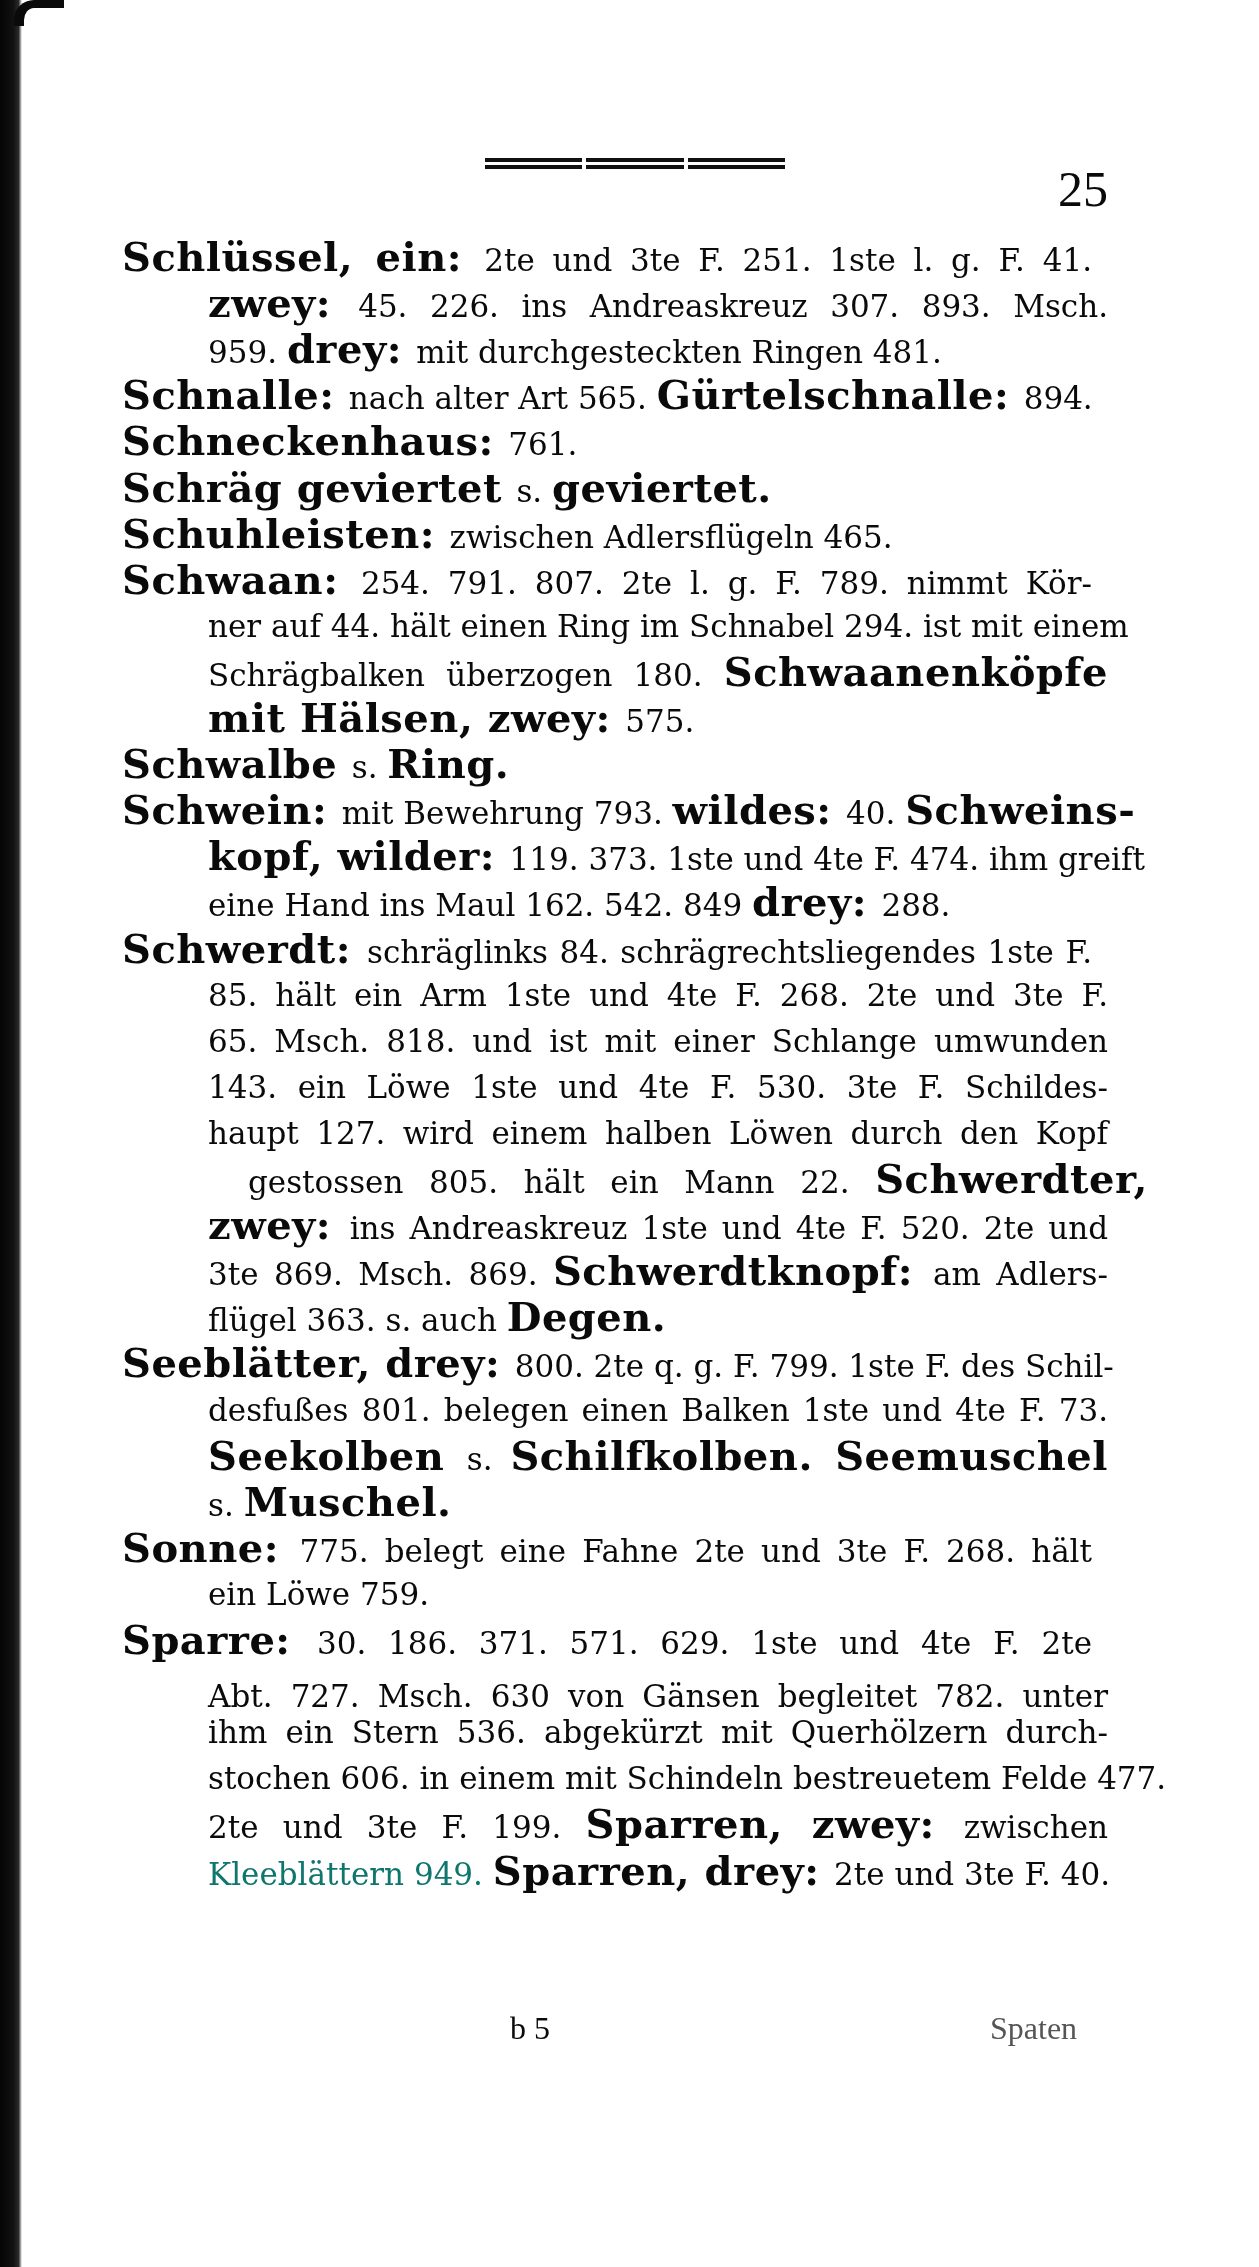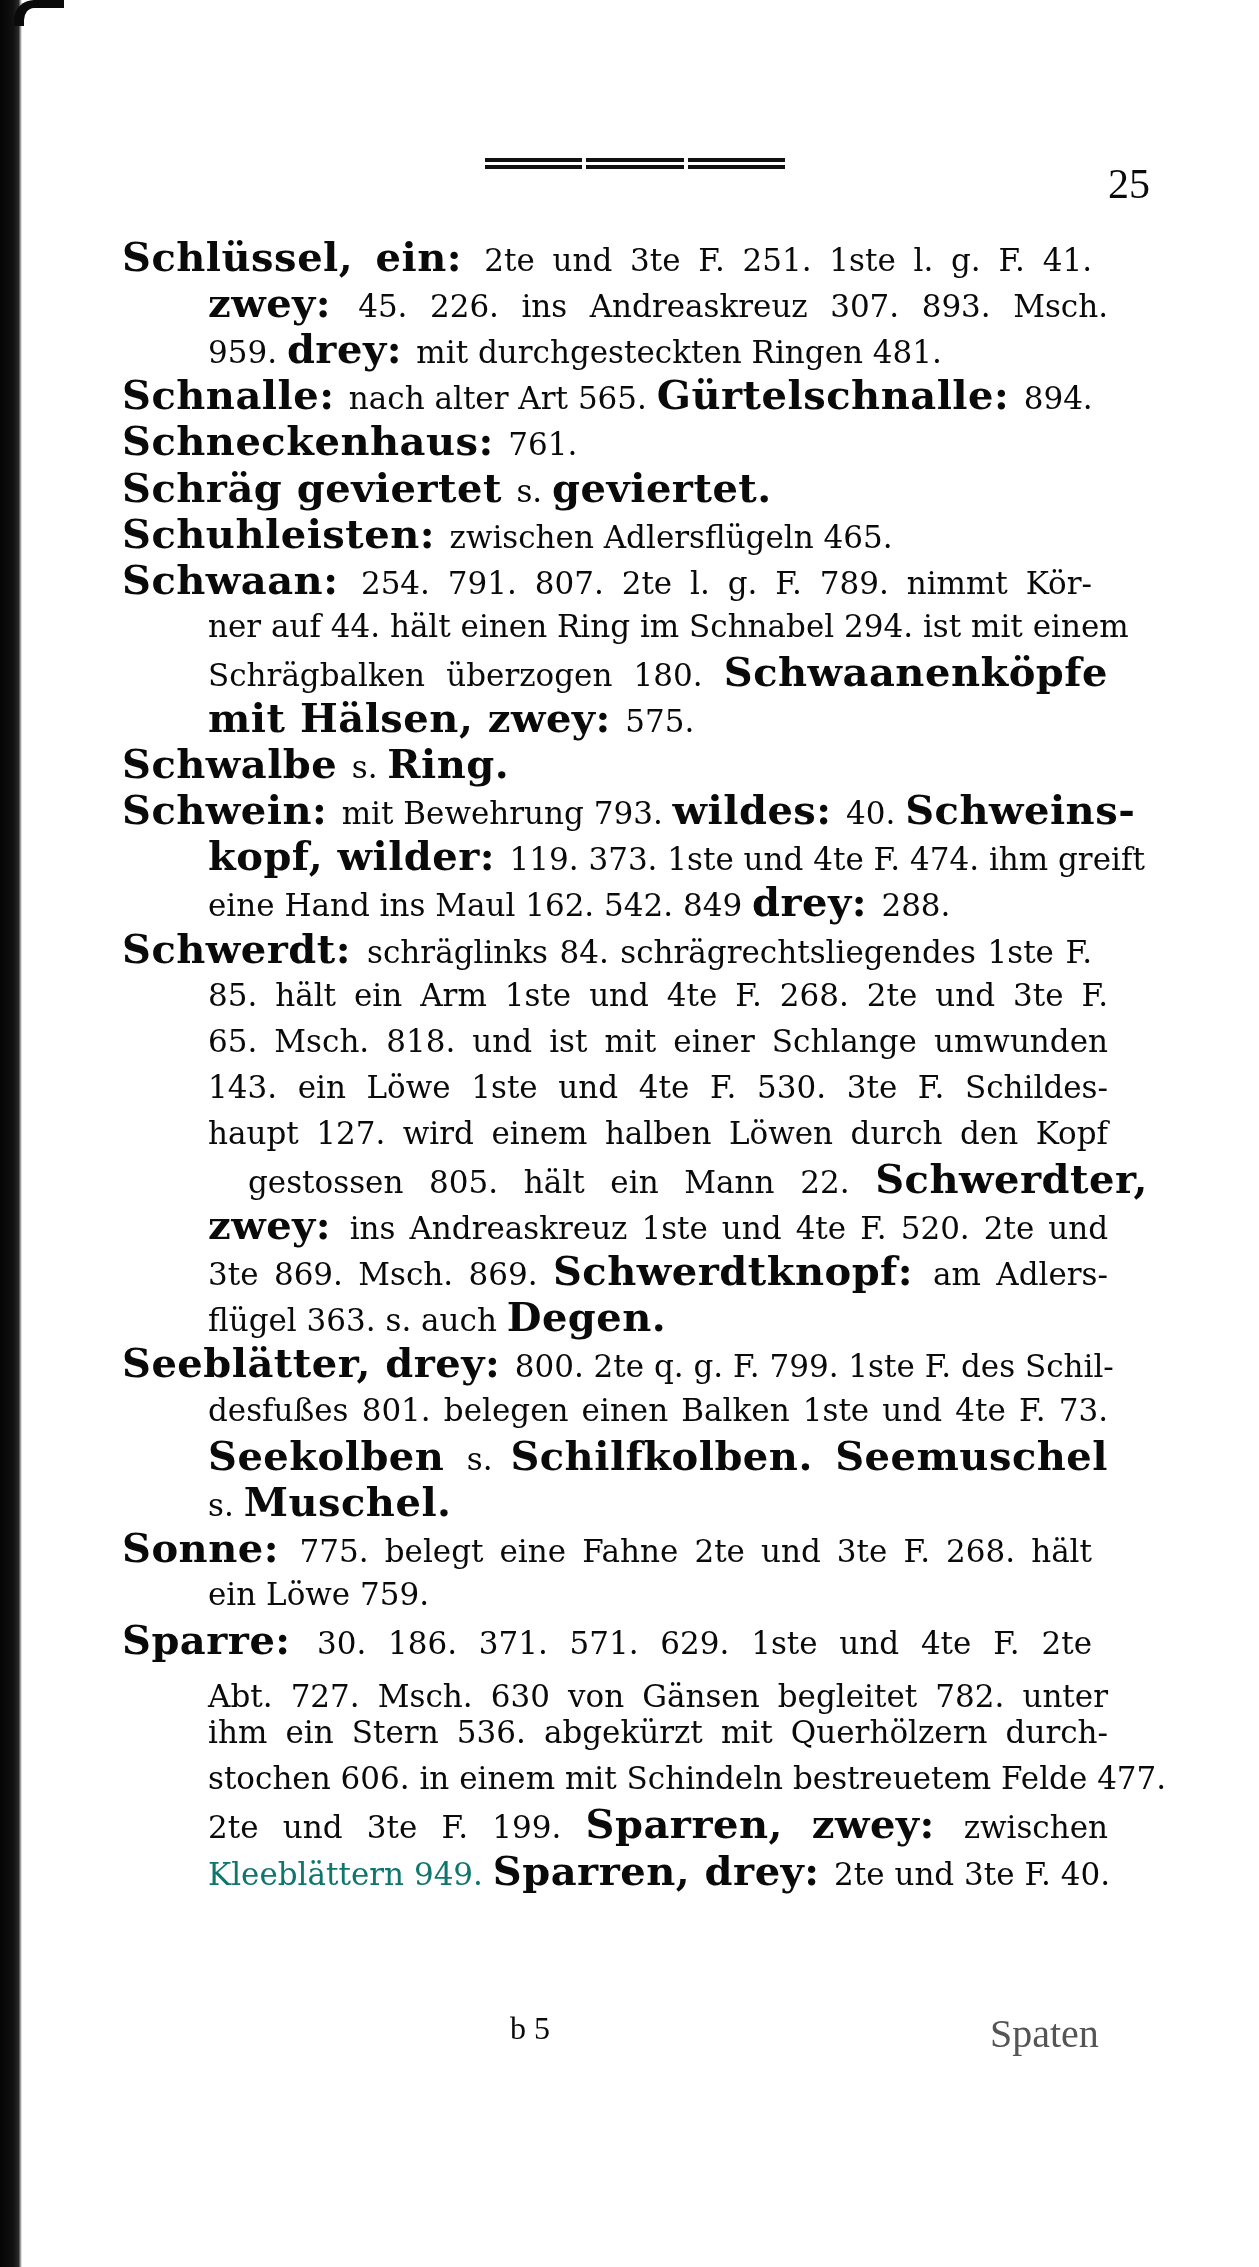--- a/index.html
+++ b/index.html
@@ -4,30 +4,30 @@
 <style>
   html, body { margin: 0; padding: 0; background: #ffffff; }
   body { width: 1259px; height: 2267px; position: relative; overflow: hidden;
          font-family: "DejaVu Serif", "Liberation Serif", serif; color: #0a0a0a; }
   .binding { position: absolute; left: 0; top: 0; width: 22px; height: 2267px;
              background: linear-gradient(90deg, #050505 0%, #111 60%, #2a2a2a 85%, #ffffff 100%); }
   .binding-top { position: absolute; left: 14px; top: 0; width: 40px; height: 18px;
                  border-top: 8px solid #0a0a0a; border-left: 10px solid #0a0a0a; border-top-left-radius: 20px; }
   .ornament { position: absolute; left: 485px; top: 157px; width: 300px; height: 16px; display: flex; gap: 4px; }
   .ornament .seg { flex: 1; border-top: 4px solid #111; border-bottom: 4px solid #111; height: 3px; margin-top: 1px; }
-  .page-number { position: absolute; left: 1108px; top: 160px; font-size: 42px; font-family: "Liberation Serif", serif; }
+  .page-number { position: absolute; left: 1058px; top: 160px; font-size: 50px; font-family: "Liberation Serif", serif; }
   .line { position: absolute; height: 46px; line-height: 46px; white-space: nowrap;
           text-align: justify; text-align-last: justify; font-size: 31px; overflow: visible; }
   .line.last { text-align-last: left; }
   .line.main { left: 122px; width: 970px; }
   .line.indent { left: 208px; width: 900px; }
   .hw { font-weight: bold; font-size: 40px; font-family: "DejaVu Serif", serif; letter-spacing: 0.5px; }
   .faded { color: #0f766e; }
   .signature { position: absolute; left: 510px; top: 2010px; font-size: 32px; font-family: "Liberation Serif", serif; }
-  .catchword { position: absolute; left: 990px; top: 2010px; font-size: 40px; color: #555; font-family: "Liberation Serif", serif; }
+  .catchword { position: absolute; left: 990px; top: 2010px; font-size: 32px; color: #555; font-family: "Liberation Serif", serif; }
 </style>
 </head>
 <body>
 
 <div class="binding"></div>
 <div class="binding-top"></div>
 
 <div class="ornament">
   <div class="seg"></div>
   <div class="seg"></div>

